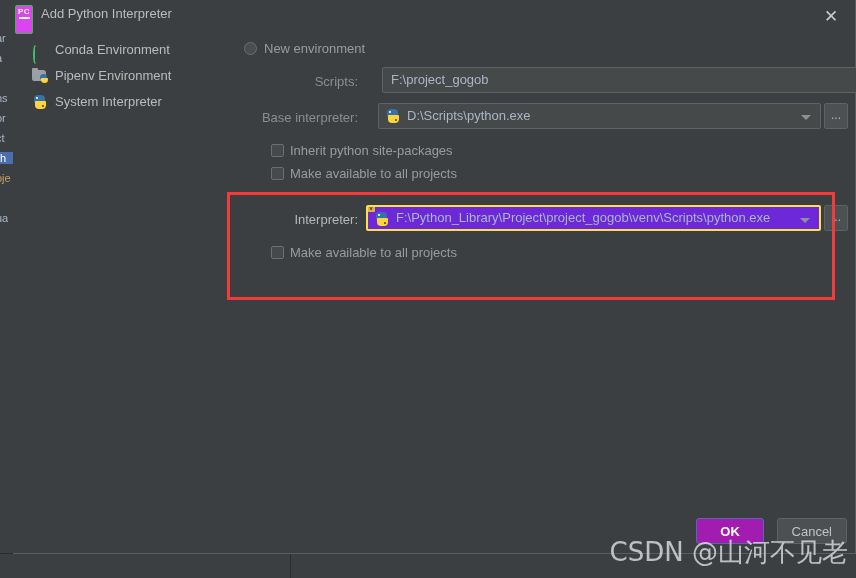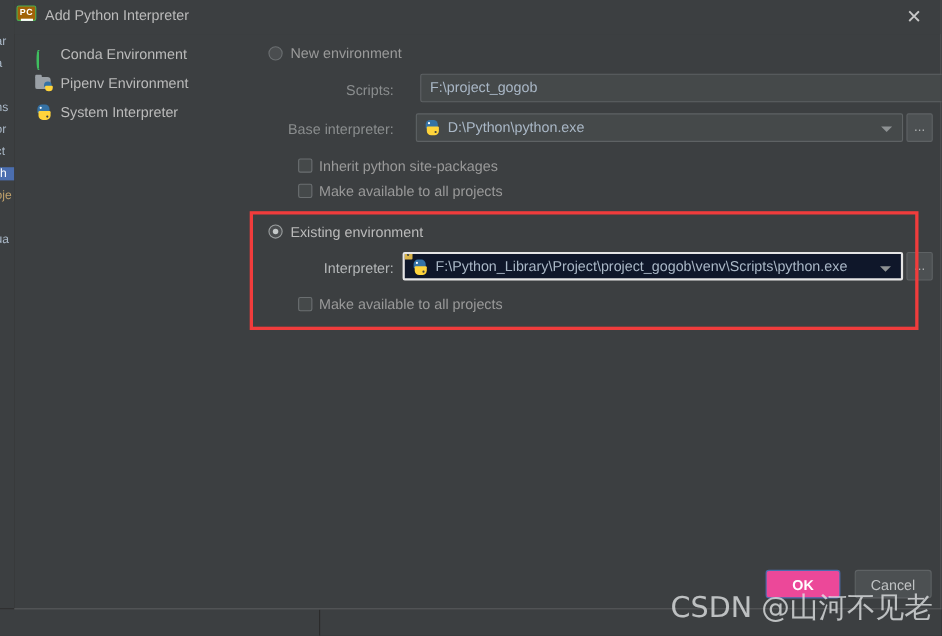--- a/index.html
+++ b/index.html
@@ -70,22 +70,22 @@
 
   
   #titlebar {
     position: relative;
     height: 31px;
     background: #3c3f41;
   }
   #title-icon {
     position: absolute;
     left: 2px; top: 5px;
-    width: 18px; height: 14px;
-    background: #a16207;
+    width: 18px; height: 29px;
+    background: #d946ef;
     border: 1.5px solid #4caf50;
     border-radius: 2px;
     box-sizing: border-box;
     color: #ffffff;
     font-size: 8px;
     font-weight: bold;
     line-height: 9px;
     text-align: center;
     letter-spacing: 0.5px;
     padding-top: 1px;
@@ -266,22 +266,22 @@
     border-radius: 2px;
     font-size: 13px;
     line-height: 24px;
     padding-left: 8px;
     color: #a9b7c6;
     white-space: nowrap;
     overflow: hidden;
   }
   .text-field.disabled { color: #a9b7c6; }
   .text-field.focused {
-    border: 2px solid #e5e5e5;
-    background: #0f172a;
+    border: 2px solid #fde047;
+    background: #6d28d9;
     line-height: 22px;
   }
   .folder-btn {
     position: absolute;
     right: 6px; top: 5px;
     width: 16px; height: 14px;
   }
   .folder-btn .b1 {
     position: absolute; left: 0; bottom: 1px;
     width: 14px; height: 2px; background: #8b8f91;
@@ -370,21 +370,21 @@
     line-height: 26px;
     text-align: center;
     font-size: 13px;
     border-radius: 3px;
     box-sizing: border-box;
     cursor: pointer;
     margin-left: 8px;
     padding: 0 14px;
   }
   .dlg-btn.primary {
-    background: #ec4899;
+    background: #a21caf;
     color: #ffffff;
     border: 1px solid #4b6eaf;
     font-weight: bold;
   }
   .dlg-btn.secondary {
     background: #4c5052;
     color: #c0c3c4;
     border: 1px solid #5e6264;
   }
 
@@ -486,42 +486,38 @@
 
     <div class="field-row">
       <span class="field-label dim" style="left:0; width:120px;">Base interpreter:</span>
       <div class="text-field disabled" style="left:140px; width:443px; padding-left:28px;">
         <span class="field-icon">
           <span class="py-logo">
             <span class="top"></span><span class="bot"></span>
             <span class="dot1"></span><span class="dot2"></span>
           </span>
         </span>
-        <span>D:\Python\python.exe</span>
+        <span>D:\Scripts\python.exe</span>
         <span class="combo-arrow"></span>
       </div>
       <div class="ellipsis-btn" style="left:586px; top:0;">...</div>
     </div>
 
     <div class="check-row disabled" style="margin-top:6px;">
       <span class="checkbox"></span>
       <span>Inherit python site-packages</span>
     </div>
     <div class="check-row disabled">
       <span class="checkbox"></span>
       <span>Make available to all projects</span>
     </div>
   </div>
 
   <div id="existing-group">
 
-    <div class="radio-row enabled">
-      <span class="radio checked"></span>
-      <span>Existing environment</span>
-    </div>
 
     <div class="field-row">
       <span class="field-label bright" style="left:0; width:120px;">Interpreter:</span>
       <div class="text-field focused" style="left:128px; width:455px; padding-left:28px;">
         <span class="field-icon">
           <span class="py-logo">
             <span class="top"></span><span class="bot"></span>
             <span class="dot1"></span><span class="dot2"></span>
             <span class="venv-badge">V</span>
           </span>

